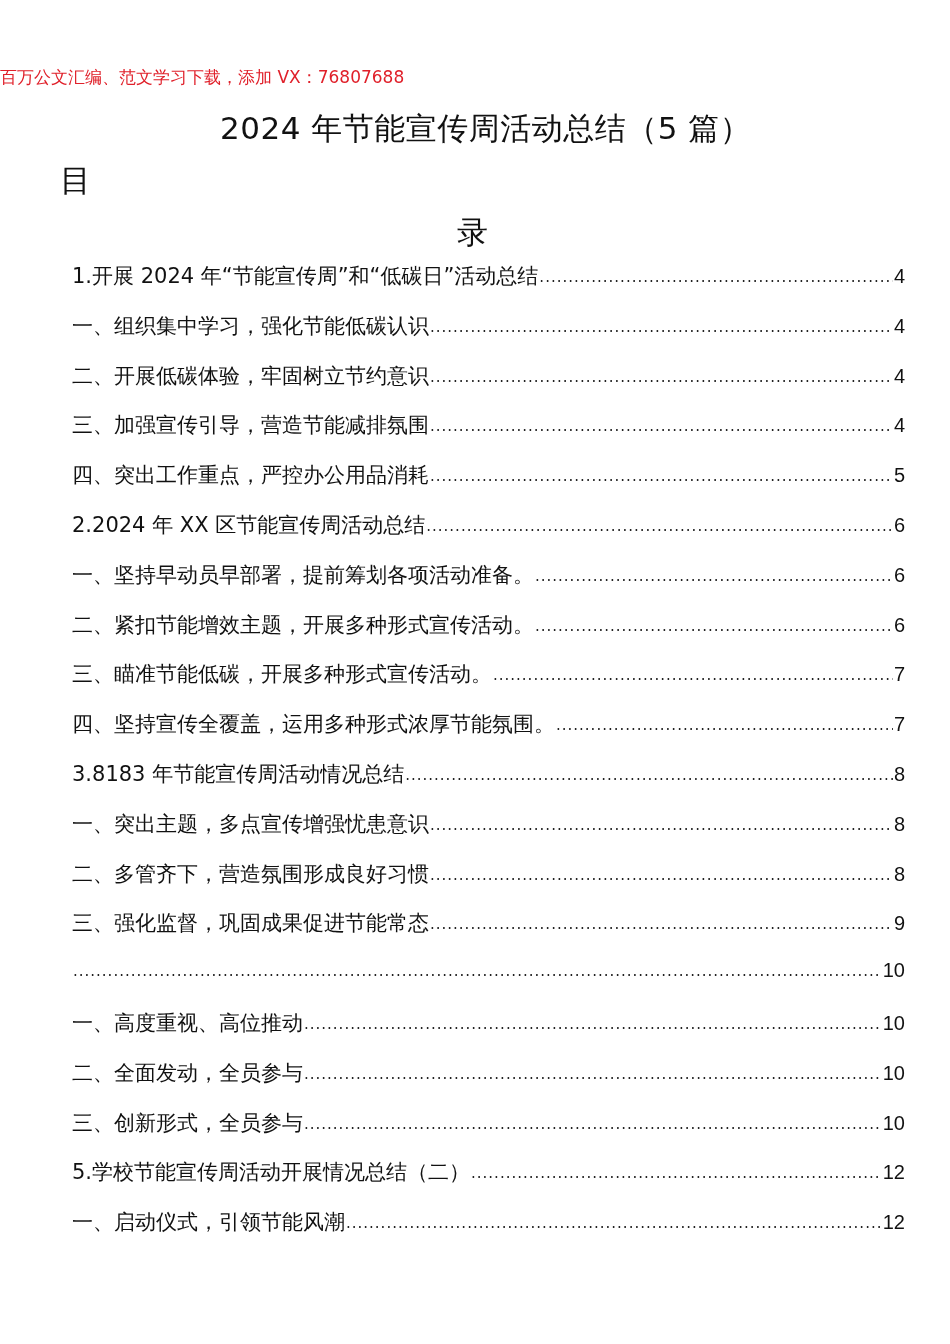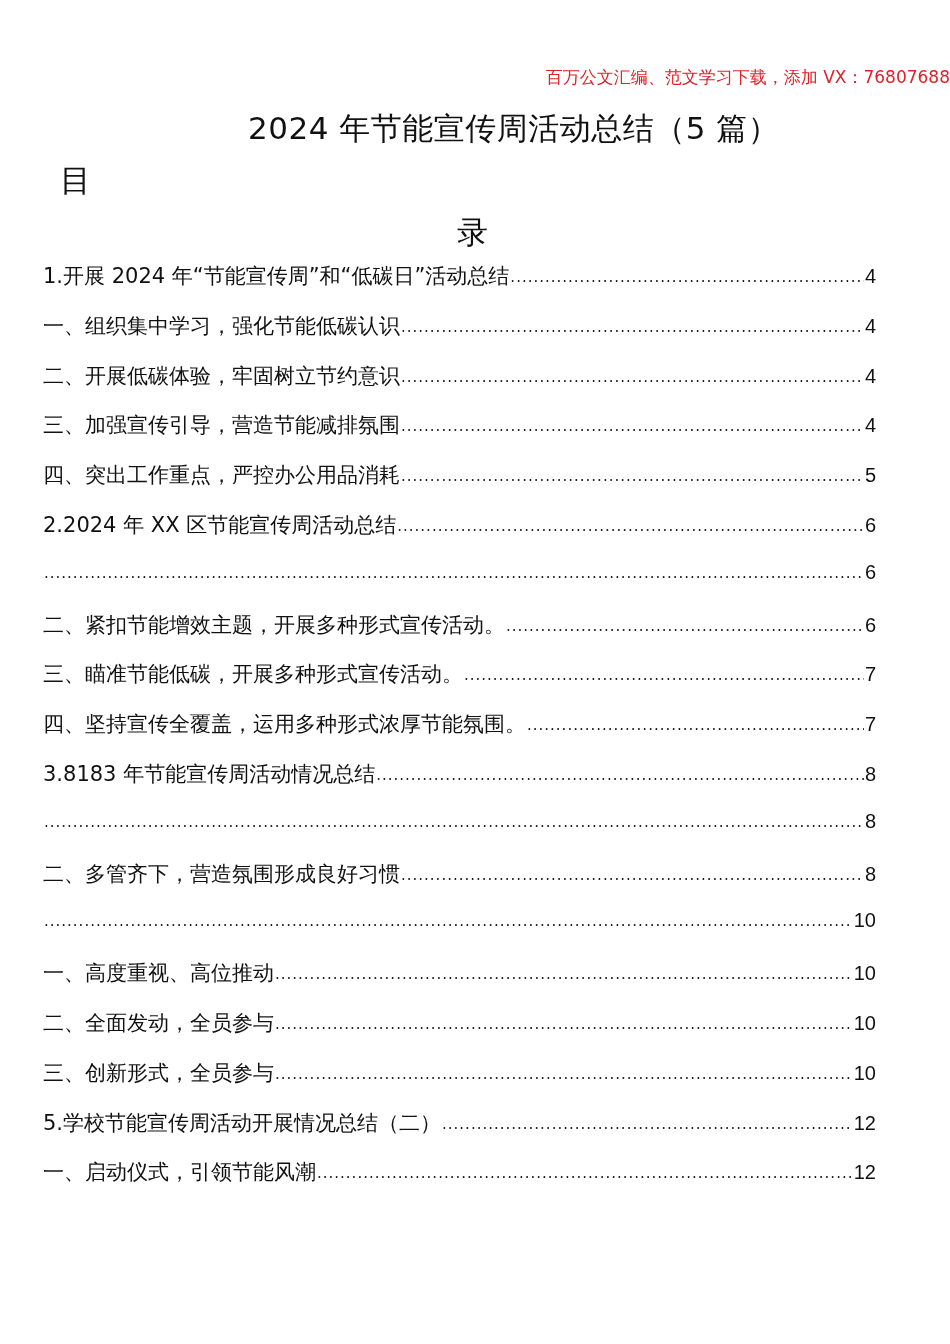--- a/index.html
+++ b/index.html
@@ -13,53 +13,52 @@
       position: relative;
       overflow: hidden;
       font-family: "DejaVu Sans", "Liberation Sans", sans-serif;
       color: #111111;
     }
     .watermark {
       position: absolute;
       top: 66px;
       left: 0;
       width: 950px;
-      text-align: right;
+      text-align: left;
       font-size: 17px;
       color: #e0202a;
       letter-spacing: 0px;
     }
     .doc-title {
       position: absolute;
       top: 108px;
       left: 220px;
       font-size: 31px;
       color: #111111;
       white-space: nowrap;
       letter-spacing: 0.5px;
-      margin-left: 28px;
     }
     .toc-head-1 {
       position: absolute;
       top: 160px;
       left: 60px;
       font-size: 31px;
       color: #111111;
     }
     .toc-head-2 {
       position: absolute;
       top: 212px;
       left: 457px;
       font-size: 31px;
       color: #111111;
     }
     .toc {
       position: absolute;
       top: 262px;
-      left: 43px;
+      left: 72px;
       width: 833px;
     }
     .toc-row {
       display: flex;
       align-items: baseline;
       height: 49.8px;
       font-size: 21px;
       white-space: nowrap;
     }
     .toc-text {
@@ -122,20 +121,21 @@
     <span class="toc-text">四、突出工作重点，严控办公用品消耗</span>
     <span class="toc-leader"></span>
     <span class="toc-page">5</span>
   </div>
   <div class="toc-row">
     <span class="toc-text">2.2024 年 XX 区节能宣传周活动总结</span>
     <span class="toc-leader"></span>
     <span class="toc-page">6</span>
   </div>
   <div class="toc-row">
+    <span class="toc-text">一、坚持早动员早部署，提前筹划各项活动准备。</span>
     <span class="toc-leader"></span>
     <span class="toc-page">6</span>
   </div>
   <div class="toc-row">
     <span class="toc-text">二、紧扣节能增效主题，开展多种形式宣传活动。</span>
     <span class="toc-leader"></span>
     <span class="toc-page">6</span>
   </div>
   <div class="toc-row">
     <span class="toc-text">三、瞄准节能低碳，开展多种形式宣传活动。</span>
@@ -146,29 +146,35 @@
     <span class="toc-text">四、坚持宣传全覆盖，运用多种形式浓厚节能氛围。</span>
     <span class="toc-leader"></span>
     <span class="toc-page">7</span>
   </div>
   <div class="toc-row">
     <span class="toc-text">3.8183 年节能宣传周活动情况总结</span>
     <span class="toc-leader"></span>
     <span class="toc-page">8</span>
   </div>
   <div class="toc-row">
+    <span class="toc-text">一、突出主题，多点宣传增强忧患意识</span>
     <span class="toc-leader"></span>
     <span class="toc-page">8</span>
   </div>
   <div class="toc-row">
     <span class="toc-text">二、多管齐下，营造氛围形成良好习惯</span>
     <span class="toc-leader"></span>
     <span class="toc-page">8</span>
   </div>
   <div class="toc-row">
+    <span class="toc-text">三、强化监督，巩固成果促进节能常态</span>
+    <span class="toc-leader"></span>
+    <span class="toc-page">9</span>
+  </div>
+  <div class="toc-row">
     <span class="toc-leader"></span>
     <span class="toc-page">10</span>
   </div>
   <div class="toc-row">
     <span class="toc-text">一、高度重视、高位推动</span>
     <span class="toc-leader"></span>
     <span class="toc-page">10</span>
   </div>
   <div class="toc-row">
     <span class="toc-text">二、全面发动，全员参与</span>

